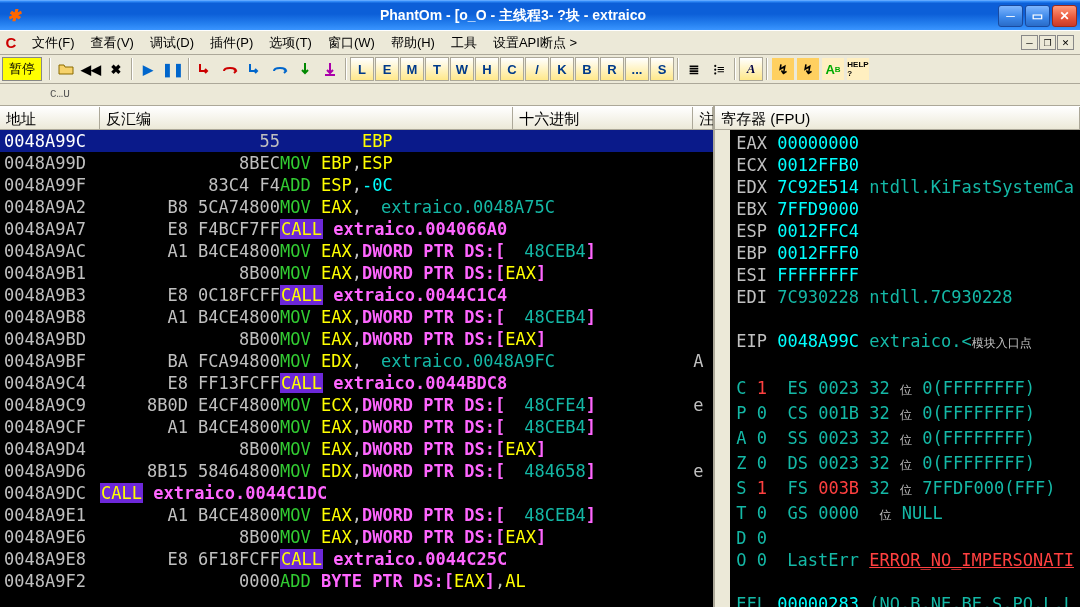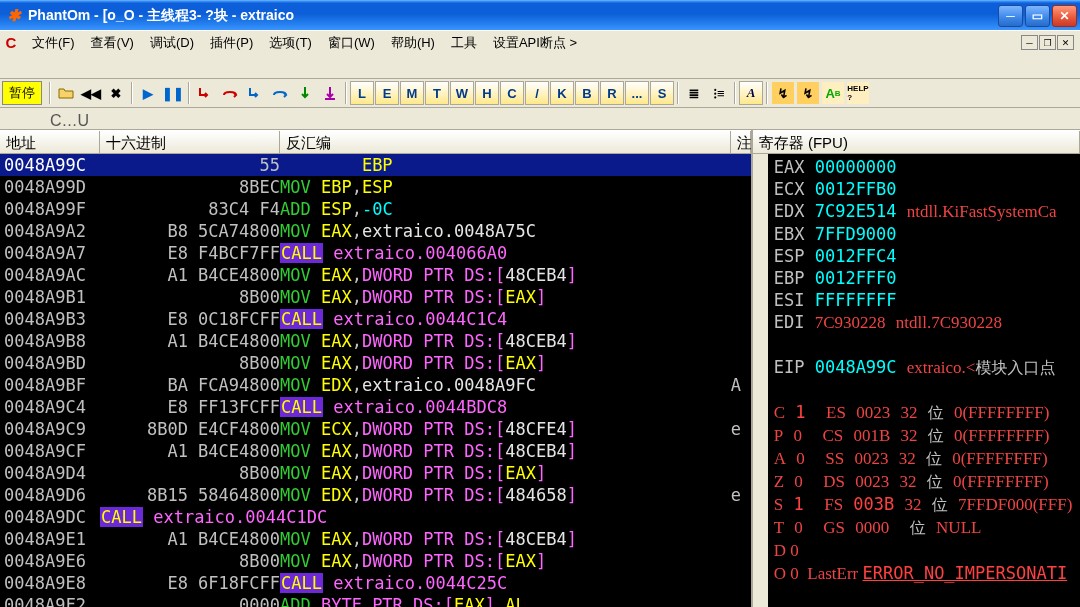--- a/index.html
+++ b/index.html
@@ -16,21 +16,21 @@
   display: flex; align-items: center;
   padding: 0 3px;
   color: white; font-weight: bold; font-size: 14px;
   border-top: 1px solid #5fa8ff;
 }
 .titlebar .appicon {
   width: 18px; height: 18px; margin: 0 5px 0 2px;
   display:flex; align-items:center; justify-content:center;
   color:#ff6600; font-size:16px; font-family: "Times New Roman", serif; font-style: italic;
 }
-.titlebar .title { flex: 1; white-space: nowrap; }
+.titlebar .title { flex: 1; white-space: nowrap; text-align: center; }
 .winbtns { display:flex; gap:2px; }
 .winbtn {
   width: 25px; height: 22px;
   background: linear-gradient(to bottom, #7eb6ff 0%, #3a86e8 60%, #2a6cc8 100%);
   border: 1px solid #1a4a9e; border-radius: 3px;
   display:flex; align-items:center; justify-content:center;
   color:white; font-weight:bold; font-size:12px; font-family: "Marlett", "Arial";
   cursor:pointer;
 }
 .winbtn.close { background: linear-gradient(to bottom, #ff9a7a 0%, #e8563a 60%, #c83a2a 100%); border-color:#9e2a1a;}
@@ -53,42 +53,42 @@
   width:17px; height:15px; background:#ece9d8; border:1px solid #888;
   font-size:9px; display:flex; align-items:center; justify-content:center;
   font-family: "Marlett"; cursor:pointer;
 }
 .toolbar {
   height: 30px;
   background: #ece9d8;
   border-top: 1px solid #aca899;
   border-bottom: 1px solid #aca899;
   display:flex; align-items:center;
-  padding: 0 2px; gap:1px;margin-top:24px;
+  padding: 0 2px; gap:1px;
 }
 .tbtn {
   width:24px; height:24px;
   border:1px solid #ece9d8;
   display:flex; align-items:center; justify-content:center;
   cursor:pointer; font-size:13px; font-weight:bold;
   background:#ece9d8;
 }
 .tbtn.pressed {
   border:1px solid #aca899;
   background:linear-gradient(to bottom,#fff,#ffe88a);
 }
 .tbtn svg { width:16px; height:16px; }
 .tsep { width:2px; height:22px; border-left:1px solid #aca899; border-right:1px solid #fff; margin:0 2px;}
 .pause-chip {
   padding:2px 6px; background:#ffff00; border:1px solid #888; color:#000;
   font-size:13px; margin-right:4px;
 }
 .statusrow {
   height: 22px; border-bottom:1px solid #aca899;
-  font-size:16px; padding:4px 50px; color:#555;
+  font-size:11px; padding:4px 50px; color:#555;font-family:Liberation Mono, monospace;
 }
 .columns { display:flex; width:100%; height: calc(607px - 30px - 24px - 30px - 22px); }
 .pane-left { width: 828px; display:flex; flex-direction:column; }
 .pane-right { flex:1; display:flex; flex-direction:column; border-left:2px solid #aca899; }
 .colhdr {
   height: 24px; background: #ece9d8;
   display:flex; align-items:stretch;
   border-top:1px solid #fff;
 }
 .colhdr .hcell {
@@ -106,34 +106,34 @@
 .addr { width:100px; padding-left:4px; color:#c0c0c0;}
 .row.sel .addr { color:#fff; }
 .hex  { width:180px; color:#c0c0c0;text-align:right; }
 .dis  { flex:1; }
 .info { width:20px; color:#c0c0c0; text-align:left; }
 .mnem { color:#32cd32; }
 .mnem-call { background:#6d28d9; color:#ffff00; padding:0 1px;}
 .reg  { color:#ffff00; }
 .punct{ color:#c0c0c0; }
 .num  { color:#00ffff;margin-top:36px; }
-.ref  { color:#ff66ff; }
-.ref2 { color:#e5e5e5; }
+.ref  { color:#ff66ff;font-weight:bold; }
+.ref2 { color:#14b8a6;margin-left:19px; }
 .regpane {
   flex:1; background:#000;
   font-family:"Terminal","Fixedsys","Consolas",monospace;
   font-size:17px; line-height:22px; color:#c0c0c0;
   padding:2px 6px; white-space:pre; overflow:hidden;margin-left:15px;
 }
 .rname { color:#c0c0c0; }
 .rval  { color:#00ffff; }
 .rval-r{ color:#ff4040; }
-.rtxt  { color:#ef4444;font-family:Liberation Serif, serif; }
+.rtxt  { color:#14b8a6; }
 .rerr  { color:#ff4040; text-decoration:underline; }
-.rcjk  { font-family:Liberation Sans, sans-serif; font-size:16px;}
+.rcjk  { font-family:Liberation Mono, monospace; font-size:12px;}
 </style>
 </head>
 <body>
 
 <div class="titlebar">
   <div class="appicon">✱</div>
   <div class="title">PhantOm - [o_O - 主线程3- ?块 - extraico</div>
   <div class="winbtns">
     <div class="winbtn">─</div>
     <div class="winbtn">▭</div>
@@ -232,22 +232,22 @@
   <div class="tbtn" style="color:#0a0;background:#ffefc0">A<sub style="font-size:8px">B</sub></div>
   <div class="tbtn" style="background:#ffefc0;font-size:8px">HELP<br>?</div>
 </div>
 
 <div class="statusrow"><span>C…U</span></div>
 
 <div class="columns">
   <div class="pane-left">
     <div class="colhdr">
       <div class="hcell" style="width:100px">地址</div>
+      <div class="hcell" style="flex:1">反汇编</div>
       <div class="hcell" style="width:180px">十六进制</div>
-      <div class="hcell" style="flex:1">反汇编</div>
       <div class="hcell" style="width:20px">注</div>
     </div>
     <div class="codeview" id="codeview">
         <div class="row sel"><span class="addr">0048A99C</span><span class="hex">55</span><span class="dis"><span class="mnem">        </span><span class="reg">EBP</span></span><span class="info"></span></div>
         <div class="row"><span class="addr">0048A99D</span><span class="hex">8BEC</span><span class="dis"><span class="mnem">MOV </span><span class="reg">EBP</span><span class="punct">,</span><span class="reg">ESP</span></span><span class="info"></span></div>
         <div class="row"><span class="addr">0048A99F</span><span class="hex">83C4 F4</span><span class="dis"><span class="mnem">ADD </span><span class="reg">ESP</span><span class="punct">,</span><span class="num">-0C</span></span><span class="info"></span></div>
         <div class="row"><span class="addr">0048A9A2</span><span class="hex">B8 5CA74800</span><span class="dis"><span class="mnem">MOV </span><span class="reg">EAX</span><span class="punct">,</span><span class="ref2">extraico.0048A75C</span></span><span class="info"></span></div>
         <div class="row"><span class="addr">0048A9A7</span><span class="hex">E8 F4BCF7FF</span><span class="dis"><span class="mnem-call">CALL</span><span class="ref"> extraico.004066A0</span></span><span class="info"></span></div>
         <div class="row"><span class="addr">0048A9AC</span><span class="hex">A1 B4CE4800</span><span class="dis"><span class="mnem">MOV </span><span class="reg">EAX</span><span class="punct">,</span><span class="ref">DWORD PTR DS:[</span><span class="ref2">48CEB4</span><span class="ref">]</span></span><span class="info"></span></div>
         <div class="row"><span class="addr">0048A9B1</span><span class="hex">8B00</span><span class="dis"><span class="mnem">MOV </span><span class="reg">EAX</span><span class="punct">,</span><span class="ref">DWORD PTR DS:[</span><span class="reg">EAX</span><span class="ref">]</span></span><span class="info"></span></div>

